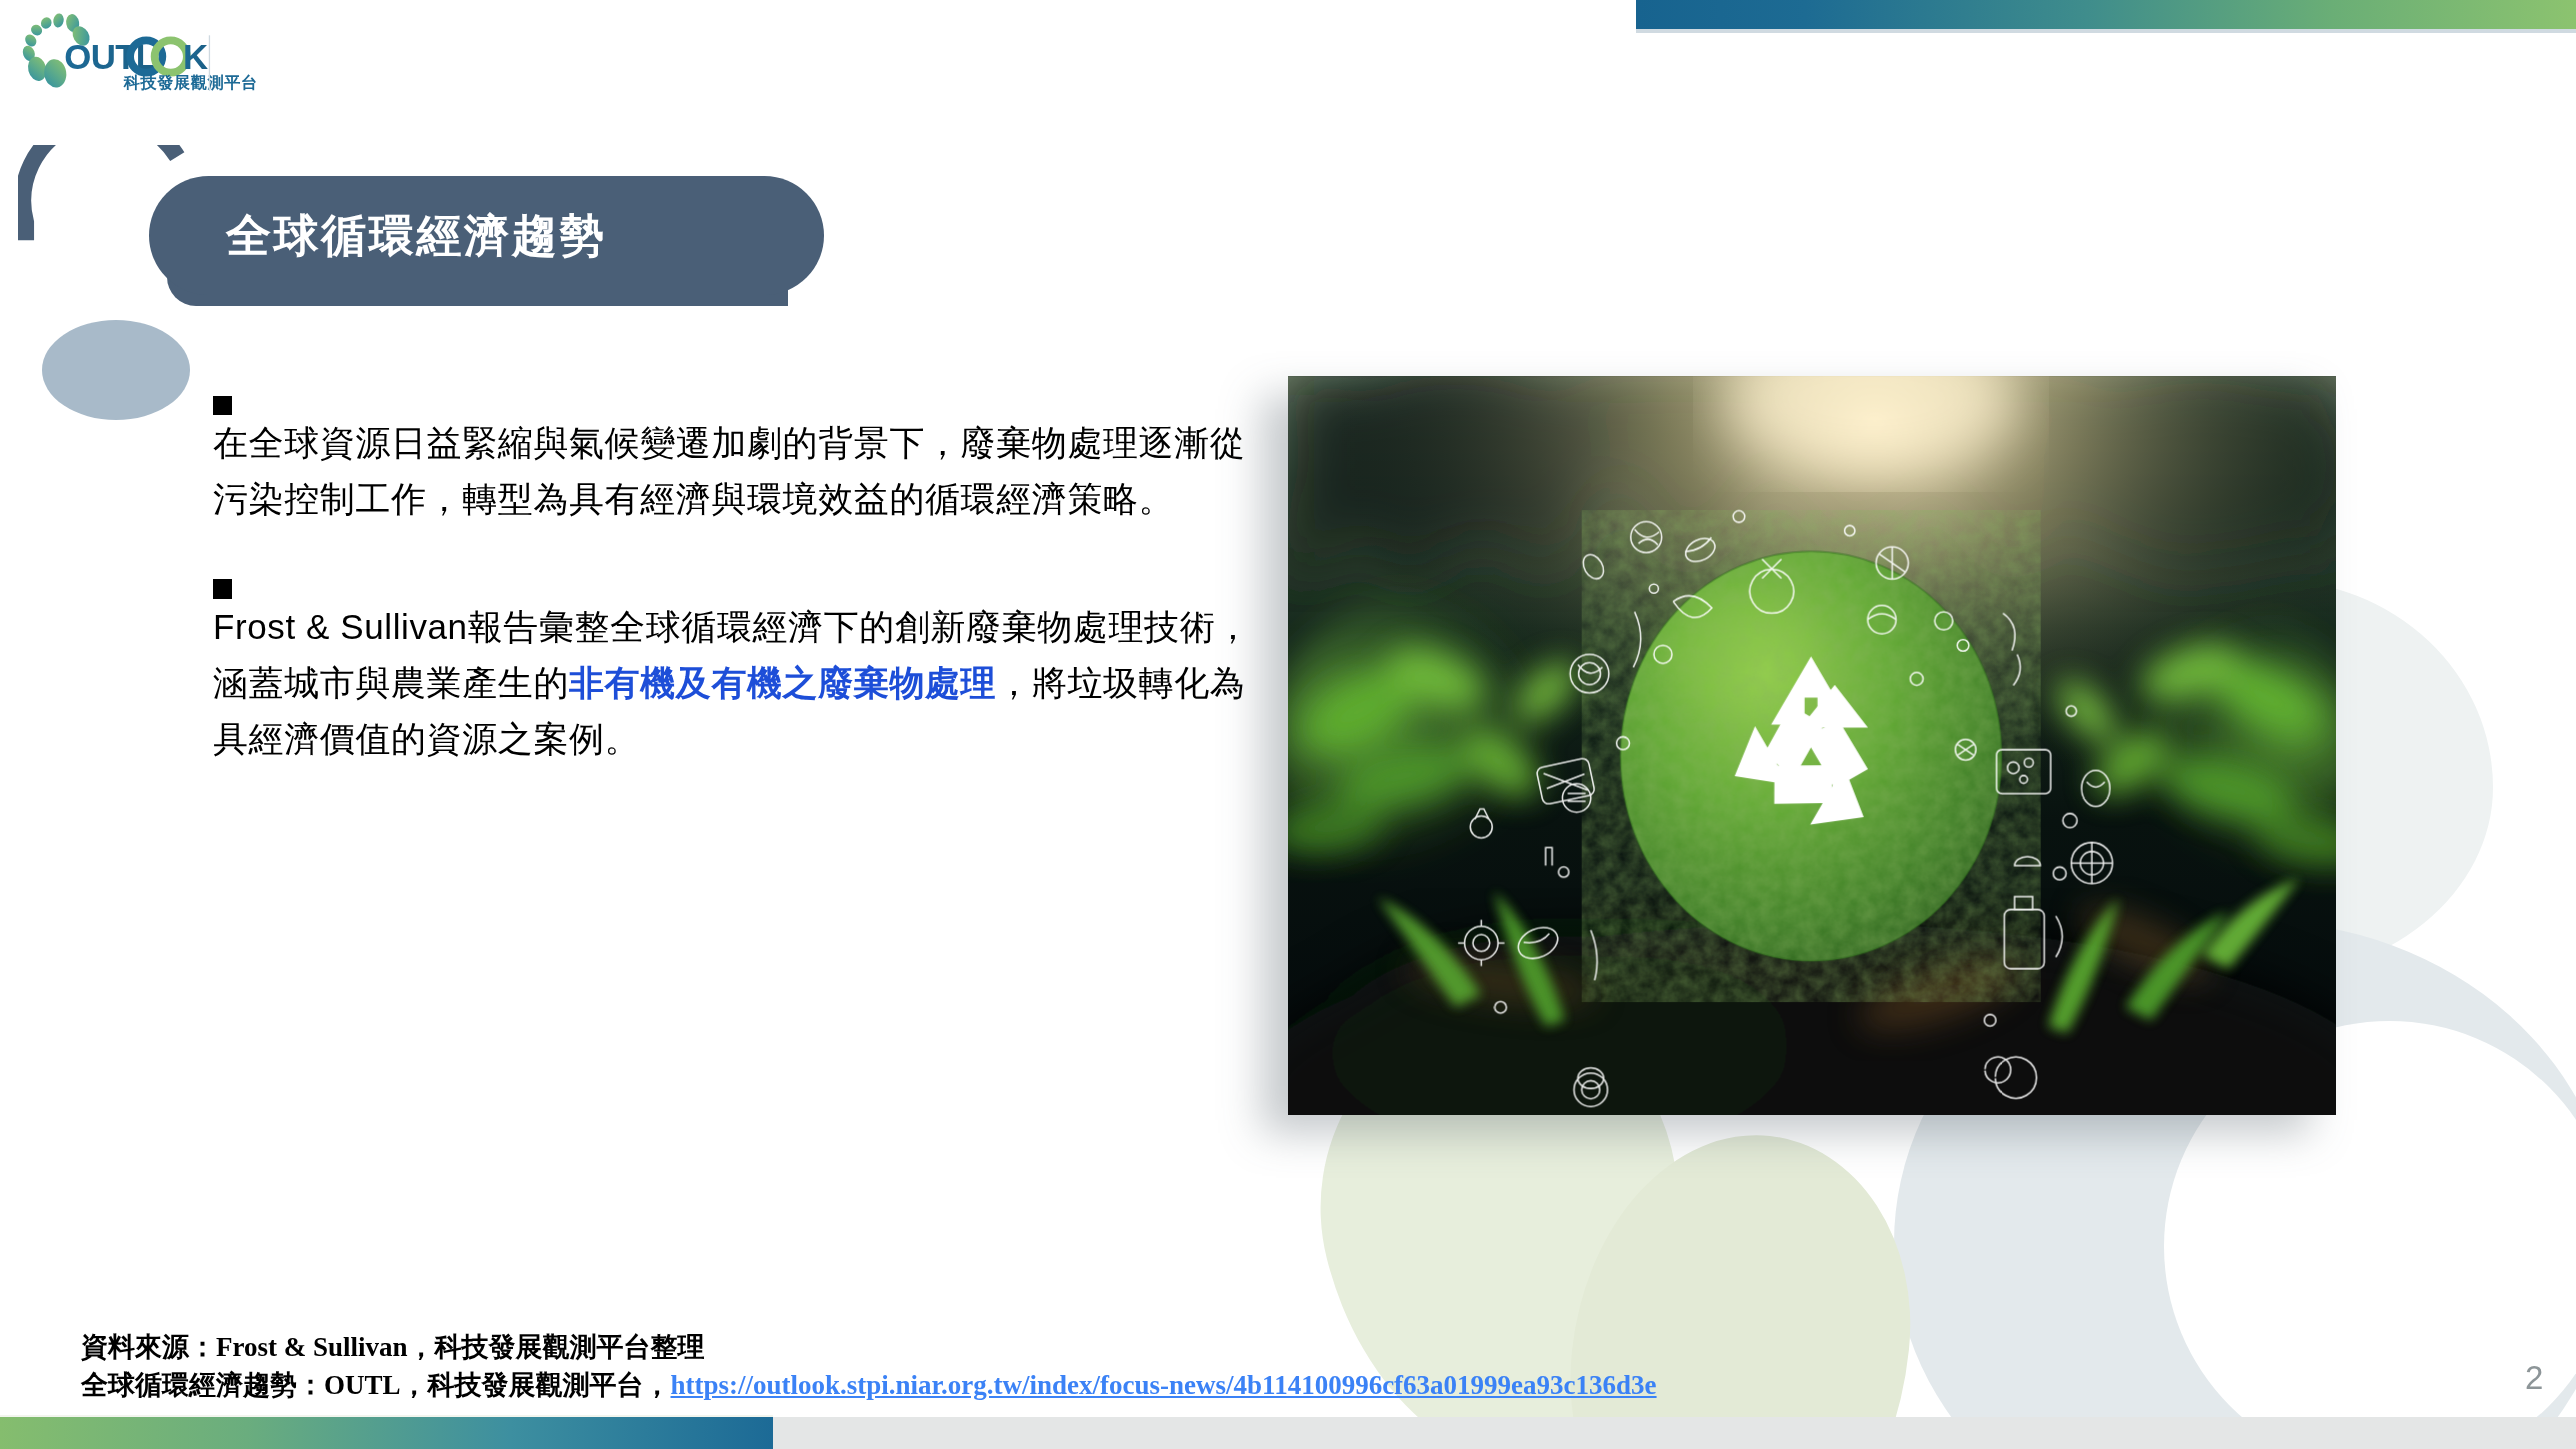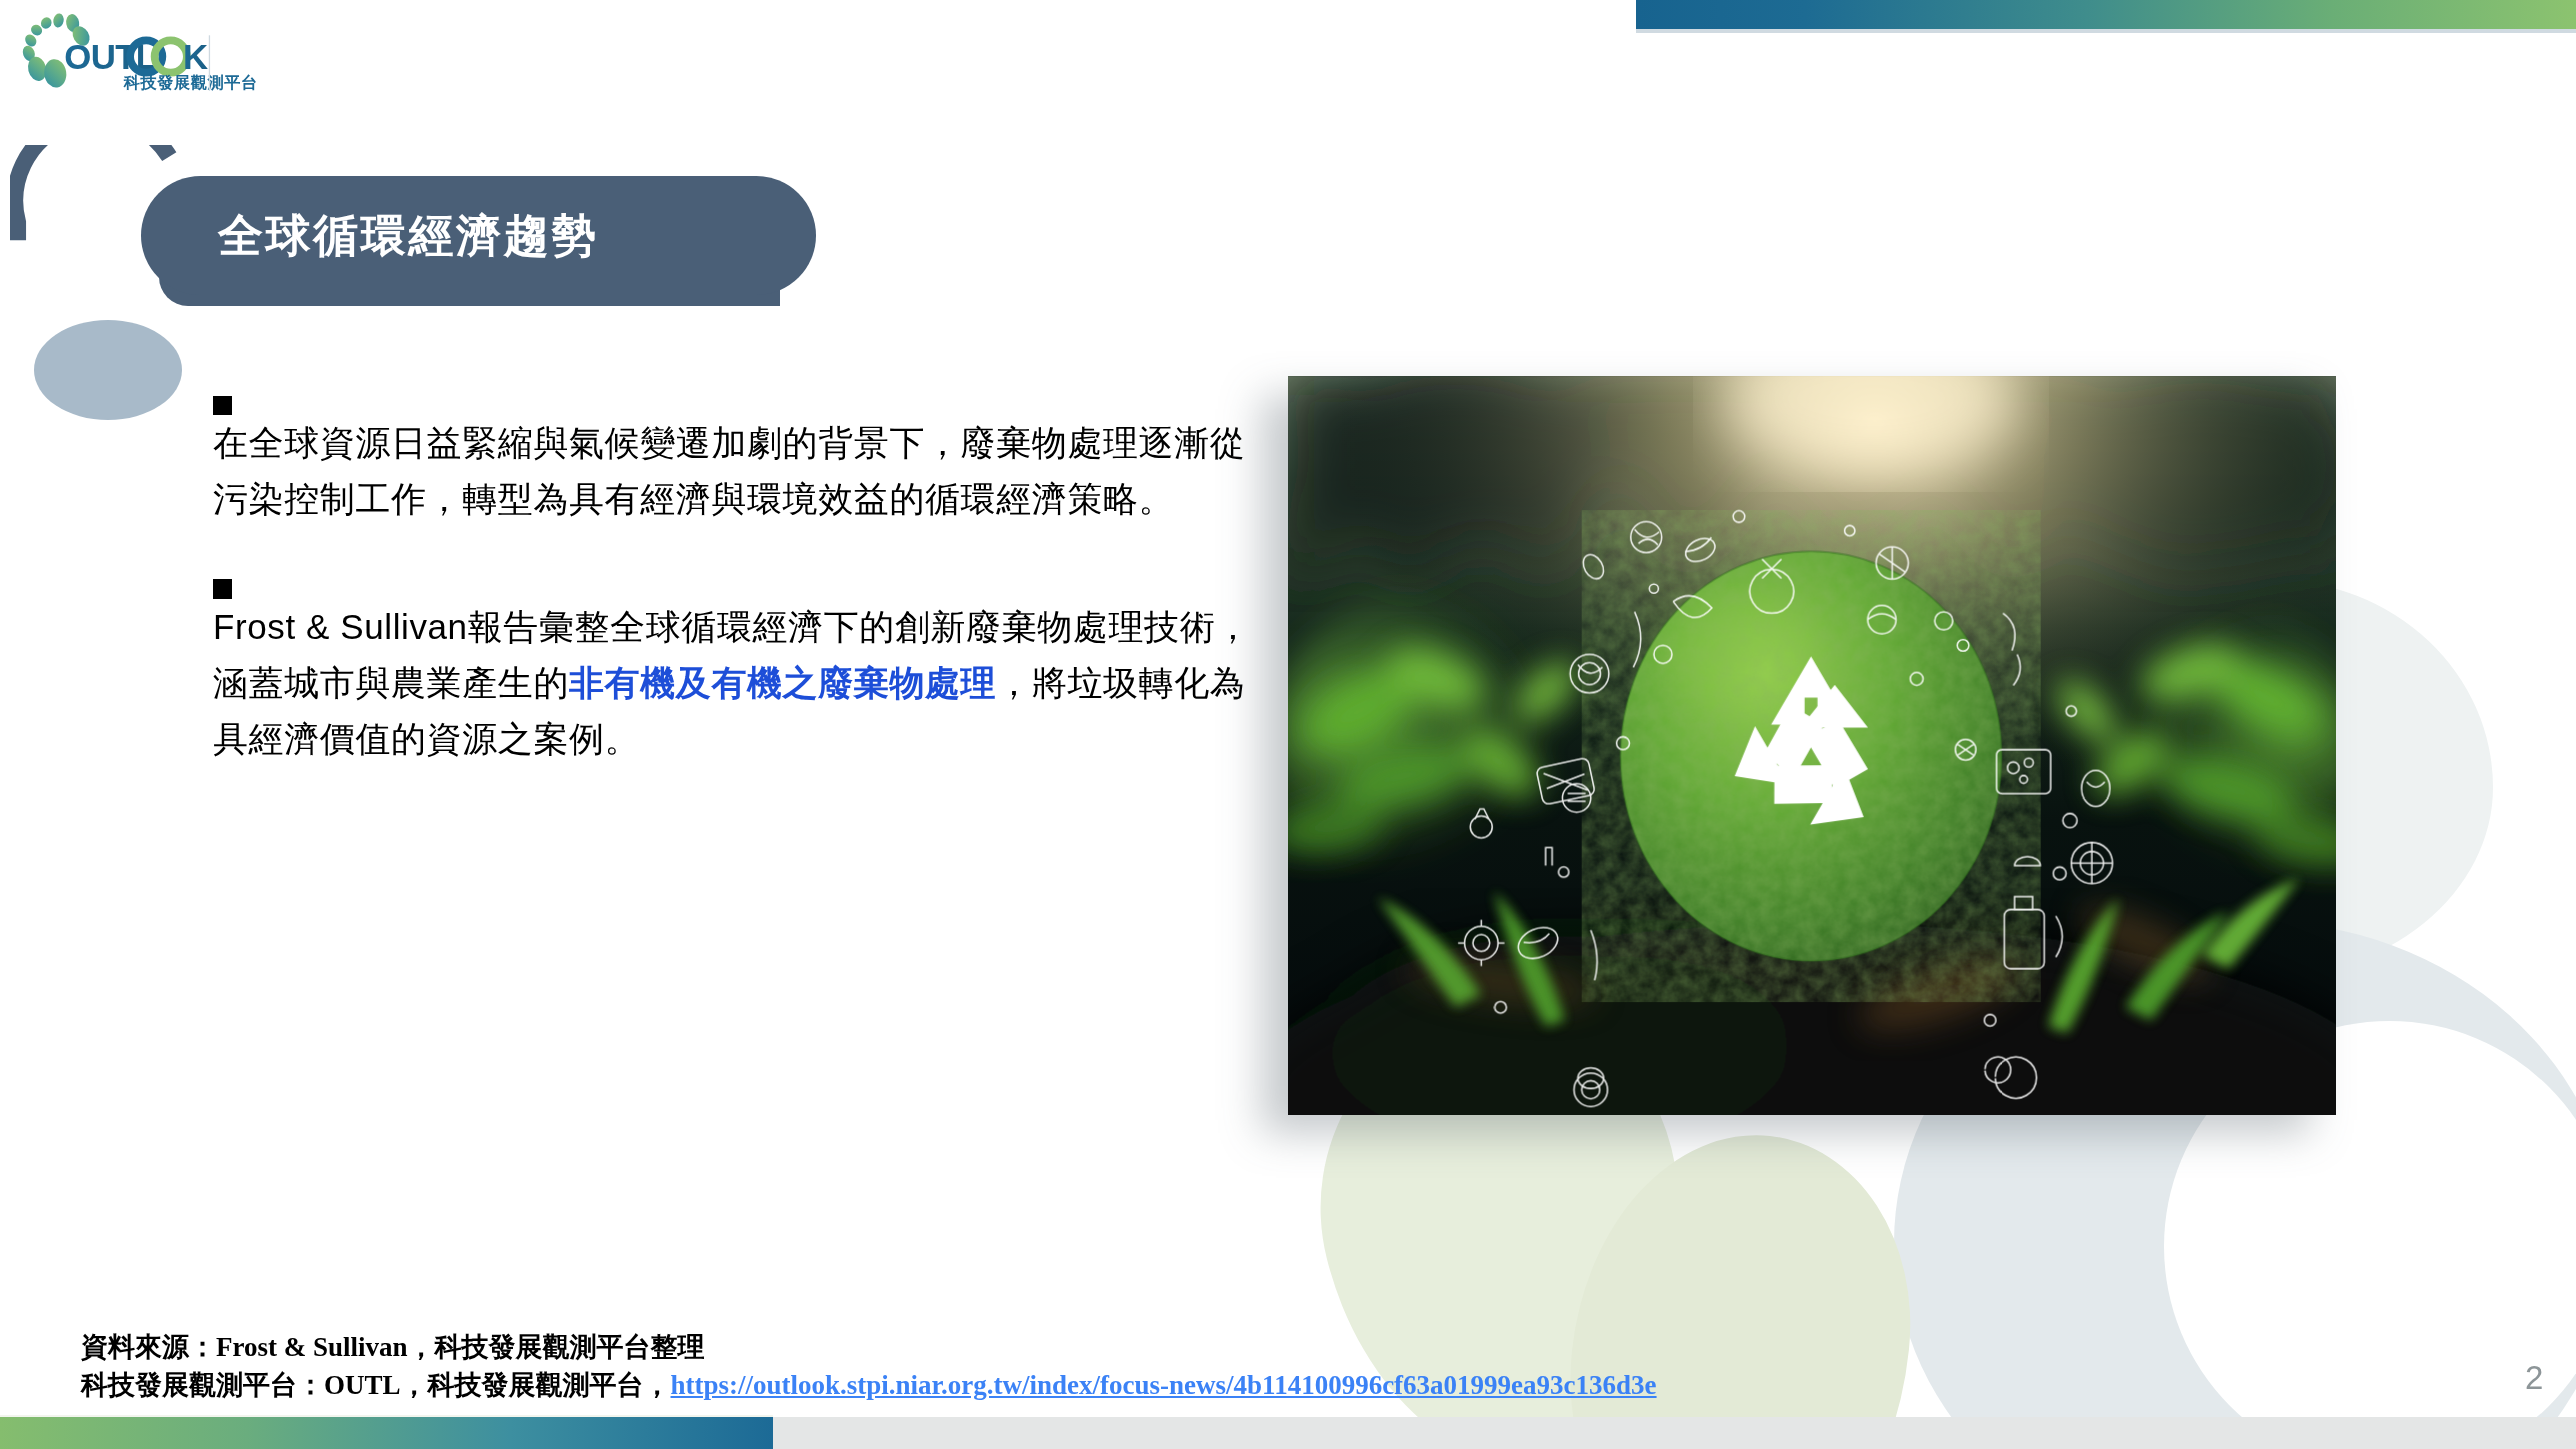--- a/index.html
+++ b/index.html
@@ -40,21 +40,21 @@
   
   .logo { position:absolute; left:14px; top:11.6px; width:258px; height:84px; }
   .logo svg { display:block; }
 
   
   .slide-title { position:absolute; left:709px; top:32px; width:1159px;
       text-align:center; font-size:46px; font-weight:bold; color:#000000;
       letter-spacing:1.9px; white-space:nowrap; }
 
   
-  .sect { position:absolute; left:4px; top:145px; width:850px; height:161px; }
+  .sect { position:absolute; left:12px; top:145px; width:850px; height:161px; }
   .sect-arc { position:absolute; left:6.4px; top:0px; width:167px; height:148px; }
   .sect-circle { position:absolute; left:30px; top:175px; width:148px; height:100px;
       background:#a8bac9; border-radius:50%; }
   .sect-tab { position:absolute; left:137px; top:31px; width:675px; height:119px;
       background:#4a5f77; border-radius:61px; display:flex; align-items:center;
       padding-left:77px; }
   .sect-tab-label { font-size:45px; font-weight:bold; color:#ffffff; letter-spacing:2.6px;
       white-space:nowrap; }
   .sect-foot { position:absolute; left:190px; top:140px; width:586px; height:20.6px;
       background:#4a5f77; }
@@ -367,21 +367,21 @@
         <circle cx="1048" cy="418" r="9"></circle>
       </g>
     </svg>
   </div>
 
   <div class="footer">
     <div class="footer-line">
       <span>資料來源：</span><span>Frost &amp; Sullivan，科技發展觀測平台整理</span>
     </div>
     <div class="footer-line">
-      <span>科技發展觀測平台：</span><span>OUTL，科技發展觀測平台，</span><a class="footer-url" href="#">https://outlook.stpi.niar.org.tw/index/focus-news/4b114100996cf63a01999ea93c136d3e</a>
+      <span>全球循環經濟趨勢：</span><span>OUTL，科技發展觀測平台，</span><a class="footer-url" href="#">https://outlook.stpi.niar.org.tw/index/focus-news/4b114100996cf63a01999ea93c136d3e</a>
     </div>
   </div>
 
   <div class="bottom-strip"></div>
   <div class="bottom-hairline"></div>
   <div class="bottom-gradient"></div>
 
   <div class="page-num">2</div>
 
 </div>

